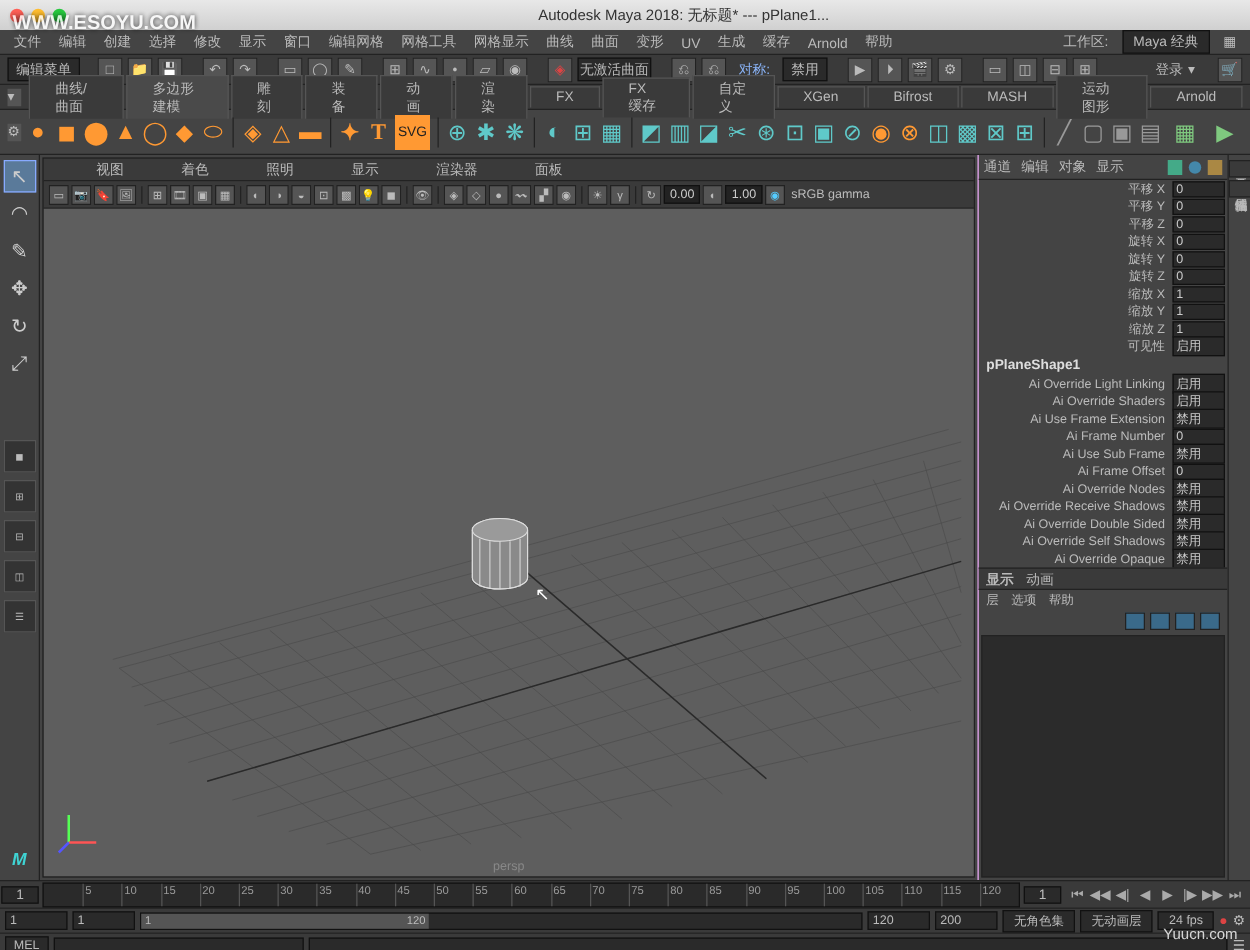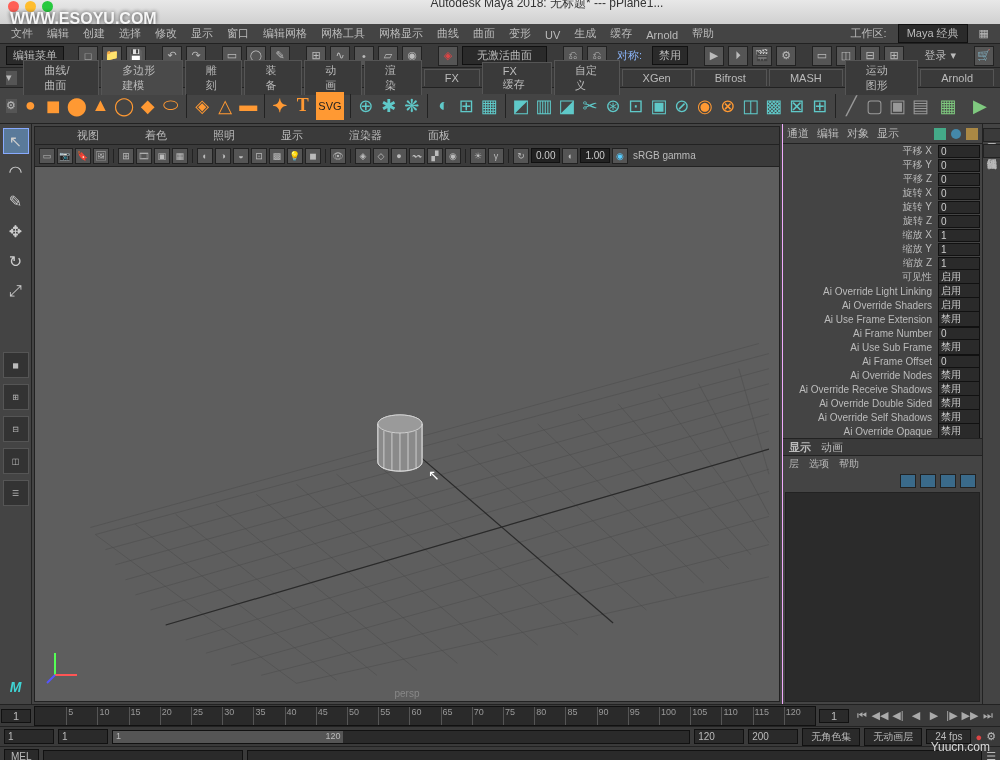--- a/index.html
+++ b/index.html
@@ -1,19 +1,19 @@
 <!DOCTYPE html>
 <html><head>
 <meta charset="utf-8">
 <style>
 * { margin: 0; padding: 0; box-sizing: border-box; font-family: "Microsoft YaHei", Arial, sans-serif; }
 body { width: 1000px; height: 760px; background: #444444; color: #bbb; font-size: 11px; overflow: hidden; position: relative; }
 
 
-.titlebar { height: 20px; background: linear-gradient(#e8e8e8, #d0d0d0); display: flex; align-items: flex-end; padding: 12px 8px; color: #333; gap: 39px; }
+.titlebar { height: 20px; background: linear-gradient(#e8e8e8, #d0d0d0); display: flex; align-items: center; padding: 12px 8px; color: #333; gap: 39px; }
 .titlebar .traffic { display: flex; gap: 6px; margin-right: 10px; }
 .titlebar .dot { width: 11px; height: 11px; border-radius: 50%; }
 .dot.red { background: #ff5f56; } .dot.yellow { background: #ffbd2e; } .dot.green { background: #27c93f; }
 .titlebar .title { flex: 1; text-align: center; font-size: 12px; }
 
 
 .watermark { position: absolute; top: 10px; left: 10px; color: #fff; font-weight: bold; font-size: 16px; z-index: 100; opacity: 0.8; text-shadow: 0 0 4px #000; }
 .watermark-br { position: absolute; bottom: 6px; right: 10px; color: #fff; font-size: 12px; z-index: 100; opacity: 0.8; }
 
 
@@ -169,21 +169,21 @@
   <div class="btn">◯</div>
   <div class="btn">✎</div>
   <span style="width:8px"></span>
   <div class="btn">⊞</div>
   <div class="btn">∿</div>
   <div class="btn">•</div>
   <div class="btn">▱</div>
   <div class="btn">◉</div>
   <span style="width:8px"></span>
   <div class="btn" style="color:#d44">◈</div>
-  <span class="label" style="background:#2a2a2a;border:1px solid #111;padding:1px 14px;">无激活曲面</span>
+  <span class="label" style="background:#2a2a2a;border:1px solid #111;padding:1px 1px;">无激活曲面</span>
   <span style="width:8px"></span>
   <div class="btn">⎌</div>
   <div class="btn">⎌</div>
   <span class="label sym">对称:</span>
   <span class="label" style="background:#2a2a2a;border:1px solid #111;padding:1px 6px;">禁用</span>
   <span style="width:8px"></span>
   <div class="btn">▶</div>
   <div class="btn">⏵</div>
   <div class="btn">🎬</div>
   <div class="btn">⚙</div>
@@ -454,20 +454,21 @@
         </div>
         <div class="attr-row">
           <div class="alabel">缩放 Z</div>
           <div class="aval">1</div>
         </div>
         <div class="attr-row">
           <div class="alabel">可见性</div>
           <div class="aval">启用</div>
         </div>
       </div>
+    <div class="shape-name">pPlaneShape1</div>
     <div class="attrlist" id="shapeattrs">
         <div class="attr-row">
           <div class="alabel">Ai Override Light Linking</div>
           <div class="aval">启用</div>
         </div>
         <div class="attr-row">
           <div class="alabel">Ai Override Shaders</div>
           <div class="aval">启用</div>
         </div>
         <div class="attr-row">

